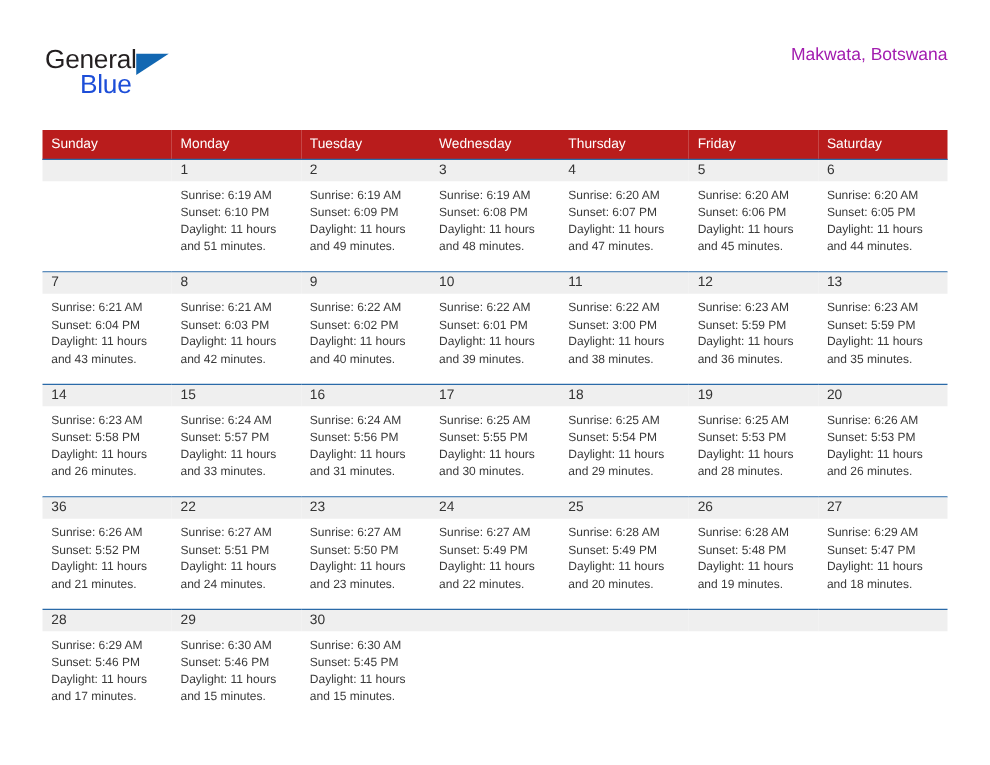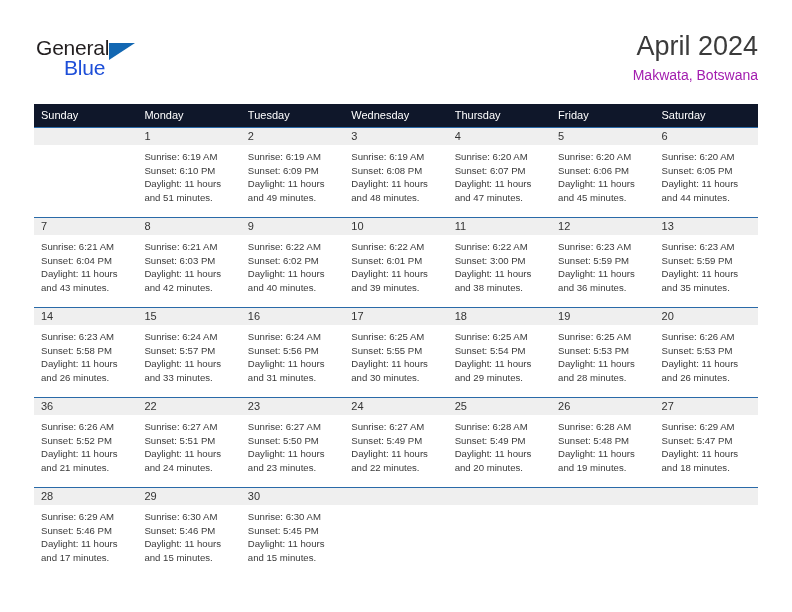--- a/index.html
+++ b/index.html
@@ -92,21 +92,21 @@
   .calendar {
     position: absolute;
     left: 34px;
     top: 104px;
     width: 724px;
     border-collapse: collapse;
     table-layout: fixed;
   }
 
   .calendar th {
-    background: #0f172a;
+    background: #b91c1c;
     color: #ffffff;
     font-size: 11px;
     font-weight: normal;
     text-align: left;
     padding: 5px 0 6px 7px;
     height: 11px;
     line-height: 12px;
   }
 
   .calendar td {
@@ -155,21 +155,20 @@
 
   <div class="header">
 
     <div class="logo">
       <span class="logo-general">General</span>
       <span class="logo-tri"></span>
       <span class="logo-blue">Blue</span>
     </div>
 
     <div class="title-block">
-      <div class="cal-title">April 2024</div>
       <div class="cal-subtitle">Makwata, Botswana</div>
     </div>
 
   </div>
 
   <table class="calendar">
     <thead>
       <tr>
         <th>Sunday</th>
         <th>Monday</th>

